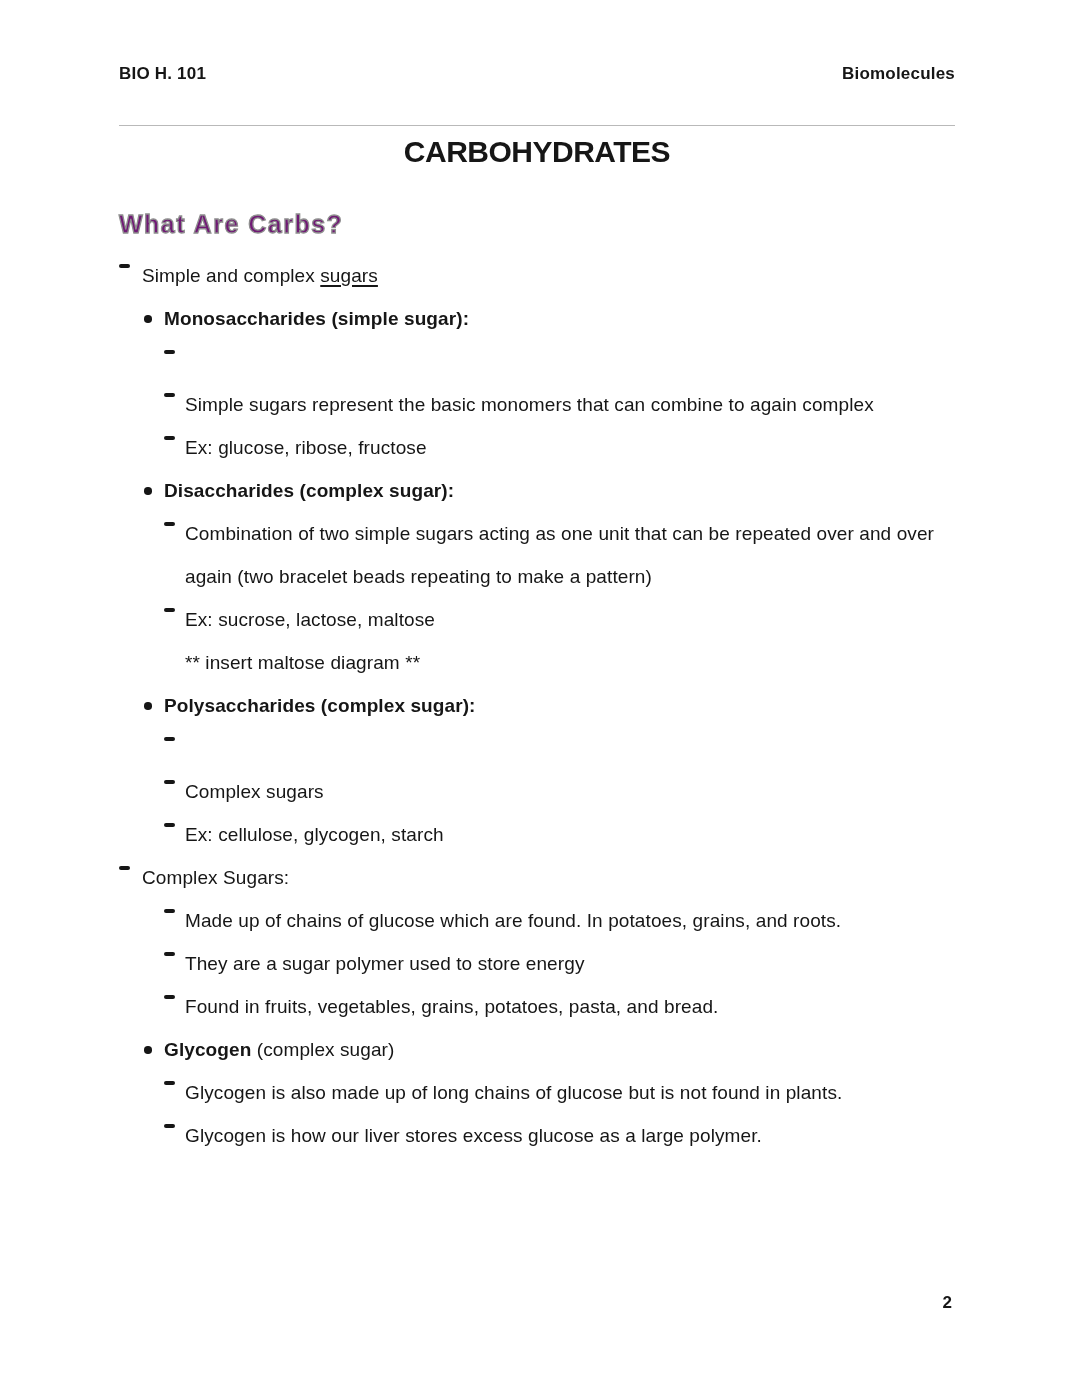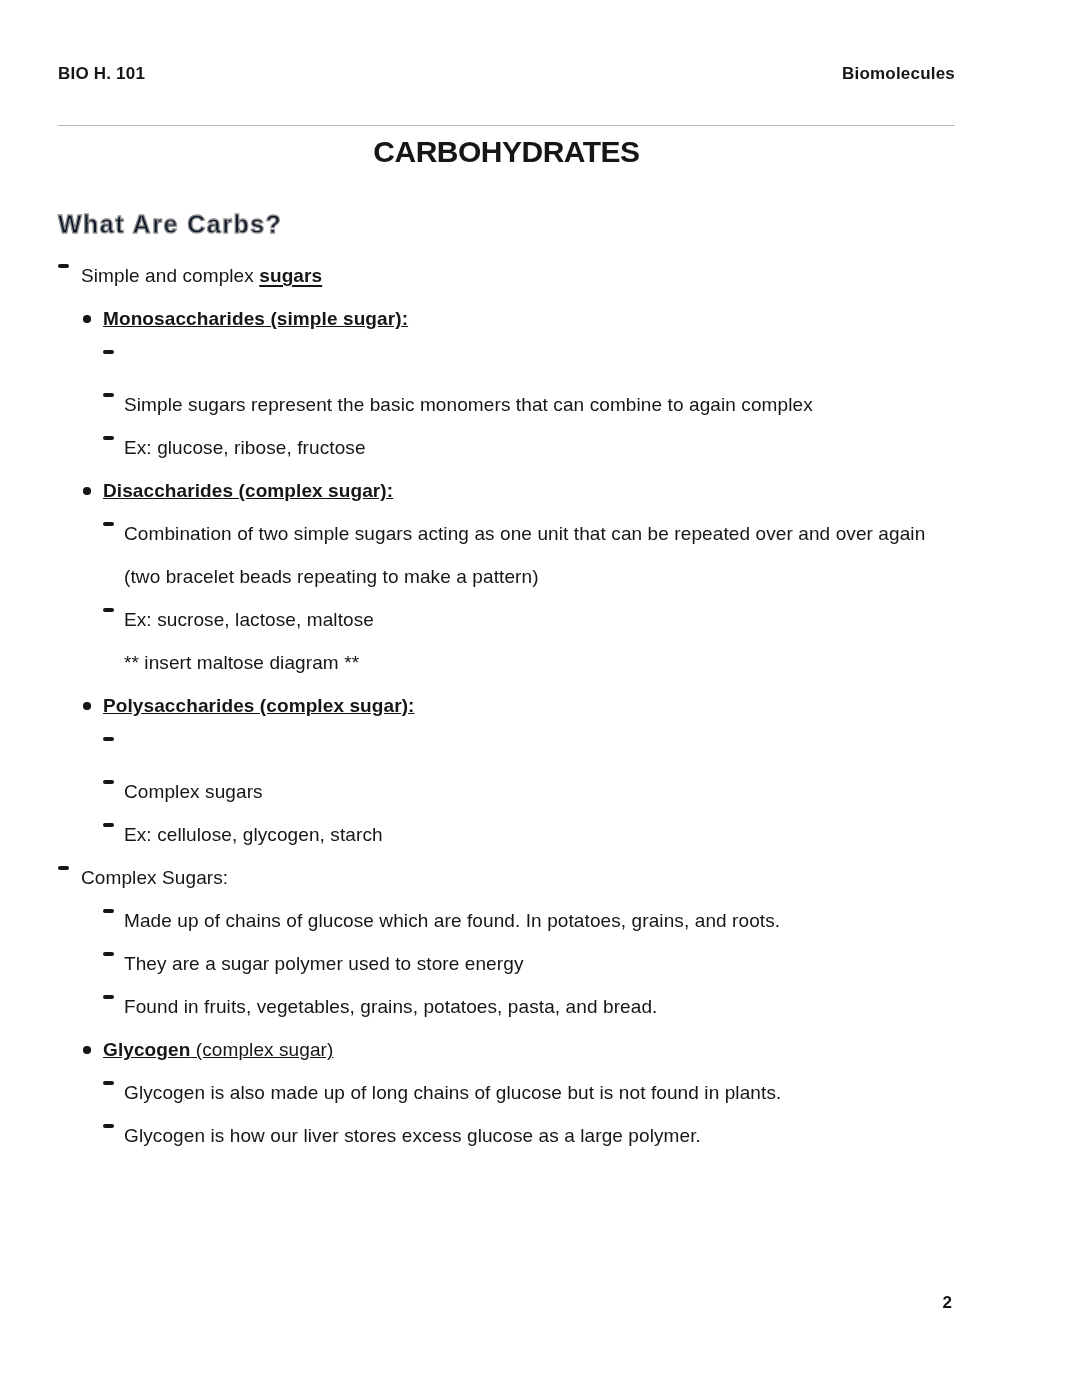--- a/index.html
+++ b/index.html
@@ -6,21 +6,21 @@
   html, body { background: #e9e9e9; }
   .page {
     position: relative;
     width: 1080px;
     height: 1397px;
     background: #ffffff;
     font-family: "Liberation Sans", "DejaVu Sans", sans-serif;
     color: #161616;
     overflow: hidden;
   }
-  .content { padding: 64px 125px 0 58px; }
+  .content { padding: 64px 125px 0 119px; }
   .header {
     display: flex;
     justify-content: space-between;
     align-items: baseline;
     font-size: 17px;
     font-weight: 700;
     letter-spacing: 0.2px;
   }
   .divider {
     margin-top: 41px;
@@ -35,29 +35,29 @@
     letter-spacing: -0.5px;
     line-height: 34px;
     text-align: center;
   }
   .subtitle {
     margin-top: 40px;
     font-size: 25px;
     font-weight: 800;
     letter-spacing: 1.5px;
     line-height: 30px;
-    color: #0f172a;
+    color: #701a75;
     -webkit-text-stroke: 1.3px #8f8f8f;
     text-stroke: 1.3px #8f8f8f;
   }
   .notes { margin-top: 15px; font-size: 19px; }
   .li { display: flex; align-items: flex-start; }
   .li .txt { line-height: 43px; letter-spacing: 0.1px; }
   .li.level-1 { margin-left: 0; }
-  .li.level-2 { margin-left: 23px; text-decoration: underline; }
+  .li.level-2 { margin-left: 23px; }
   .li.level-3 { margin-left: 45px; }
   .bullet { position: relative; flex: 0 0 auto; height: 43px; }
   .li.level-1 .bullet { width: 23px; }
   .li.level-2 .bullet { width: 22px; }
   .li.level-3 .bullet { width: 21px; }
   .bullet.dash::before {
     content: "";
     position: absolute;
     left: 0;
     top: 10px;
@@ -70,21 +70,21 @@
     content: "";
     position: absolute;
     left: 2px;
     top: 18px;
     width: 7.5px;
     height: 7.5px;
     background: #161616;
     border-radius: 50%;
   }
   .txt .b { font-weight: 700; }
-  .txt .u { text-decoration: underline; text-decoration-thickness: 1.5px; text-underline-offset: 3px; font-weight: bold; }
+  .txt .u { text-decoration: underline; text-decoration-thickness: 1.5px; text-underline-offset: 3px; }
   .page-number {
     position: absolute;
     right: 128px;
     top: 1293px;
     font-size: 17px;
     font-weight: 700;
   }
 </style>
 </head>
 <body>

